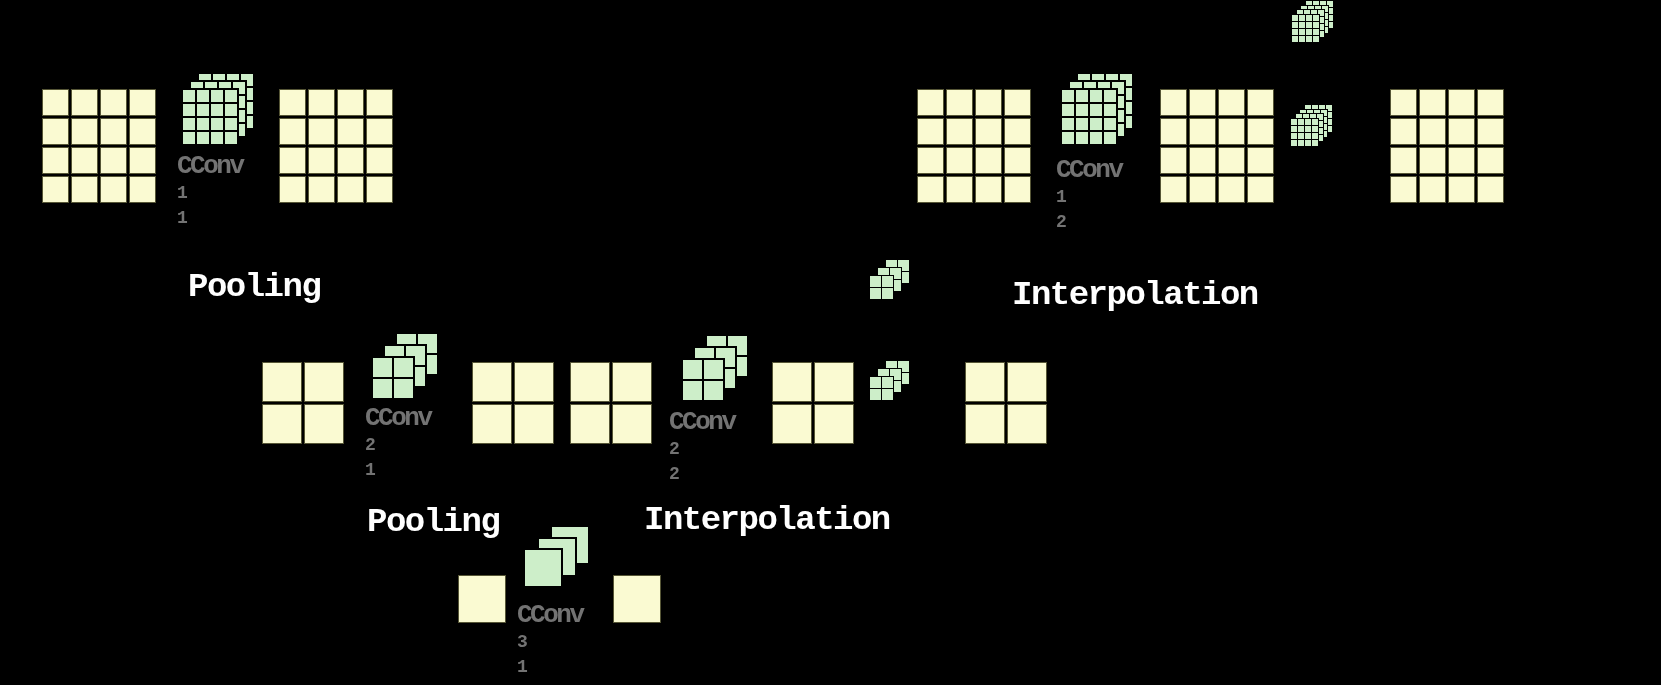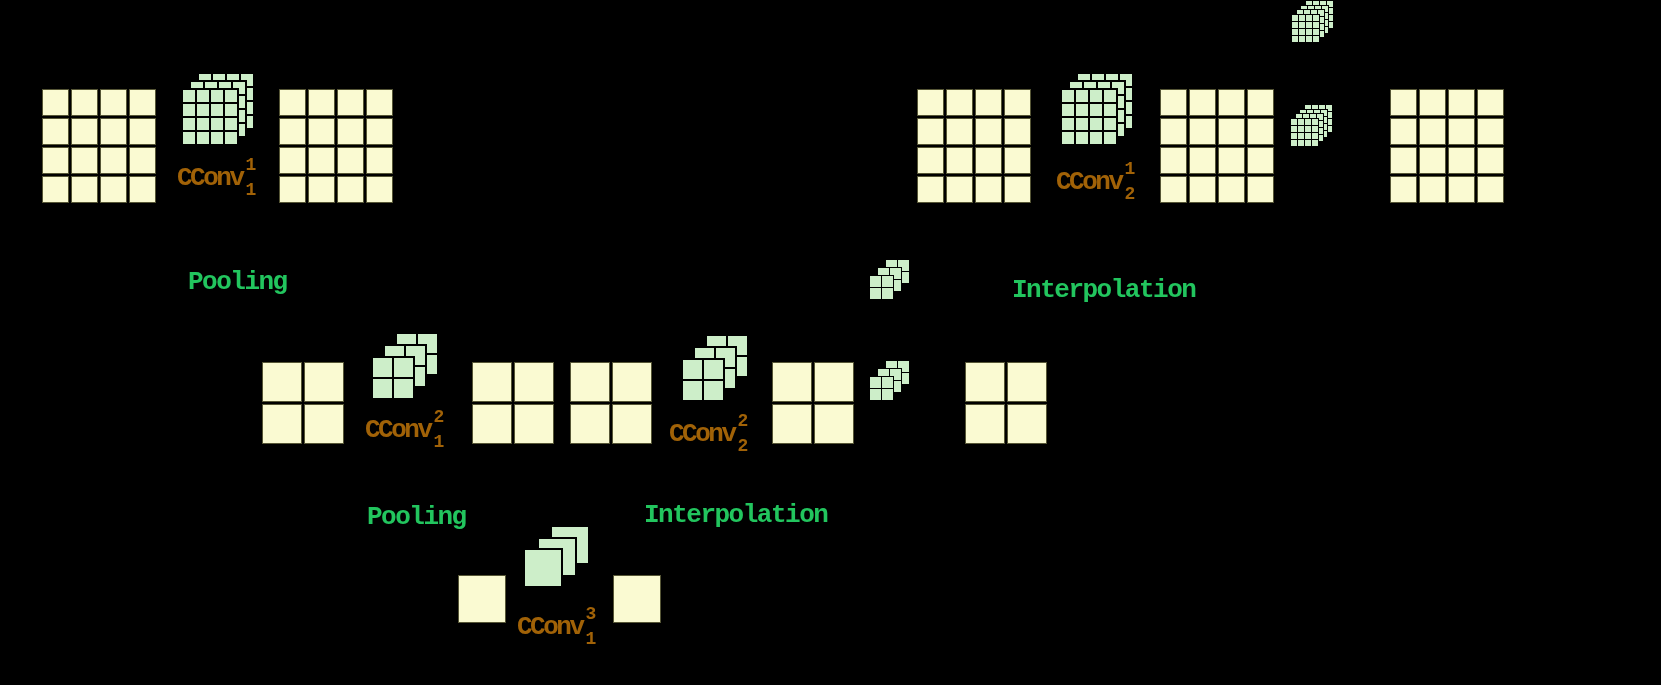--- a/index.html
+++ b/index.html
@@ -25,27 +25,27 @@
   .kernel{position:absolute;}
   .klayer{position:absolute;background:#000;display:grid;gap:2px;padding:2px;}
   .kernel .cell{background:#CDEEC9;}
   .k-big  .klayer{grid-template-columns:repeat(4,12px);grid-auto-rows:12px;}
   .k-med  .klayer{grid-template-columns:repeat(2,19px);grid-auto-rows:19px;}
   .k-mini2 .klayer{grid-template-columns:repeat(2,11px);grid-auto-rows:11px;gap:1px;padding:1px;}
   .k-mini4 .klayer{grid-template-columns:repeat(4,6px);grid-auto-rows:6px;gap:1px;padding:1px;}
   .k-single .klayer{grid-template-columns:repeat(1,36px);grid-auto-rows:36px;}
   
   .word-label{
-    position:absolute;color:#22c55e;
-    font-weight:bold;font-size:26px;letter-spacing:-1.5px;line-height:1.15;
+    position:absolute;color:#ffffff;
+    font-weight:bold;font-size:34px;letter-spacing:-1.5px;line-height:1.15;
     white-space:nowrap;
   }
   .op-label{
-    position:absolute;display:flex;align-items:center;height:54px;
-    color:#a16207;font-weight:bold;white-space:nowrap;
+    position:absolute;display:flex;height:54px;
+    color:#737373;font-weight:bold;white-space:nowrap;flex-direction:column;
   }
   .op-text{font-size:26px;letter-spacing:-2.5px;padding-right:3px;}
   .supsub{display:flex;flex-direction:column;font-size:18px;line-height:25px;letter-spacing:0;}
 </style>
 </head>
 <body>
 
 <div id="canvas">
 
   <div class="fmap fmap4" style="left:42px;top:89px">

